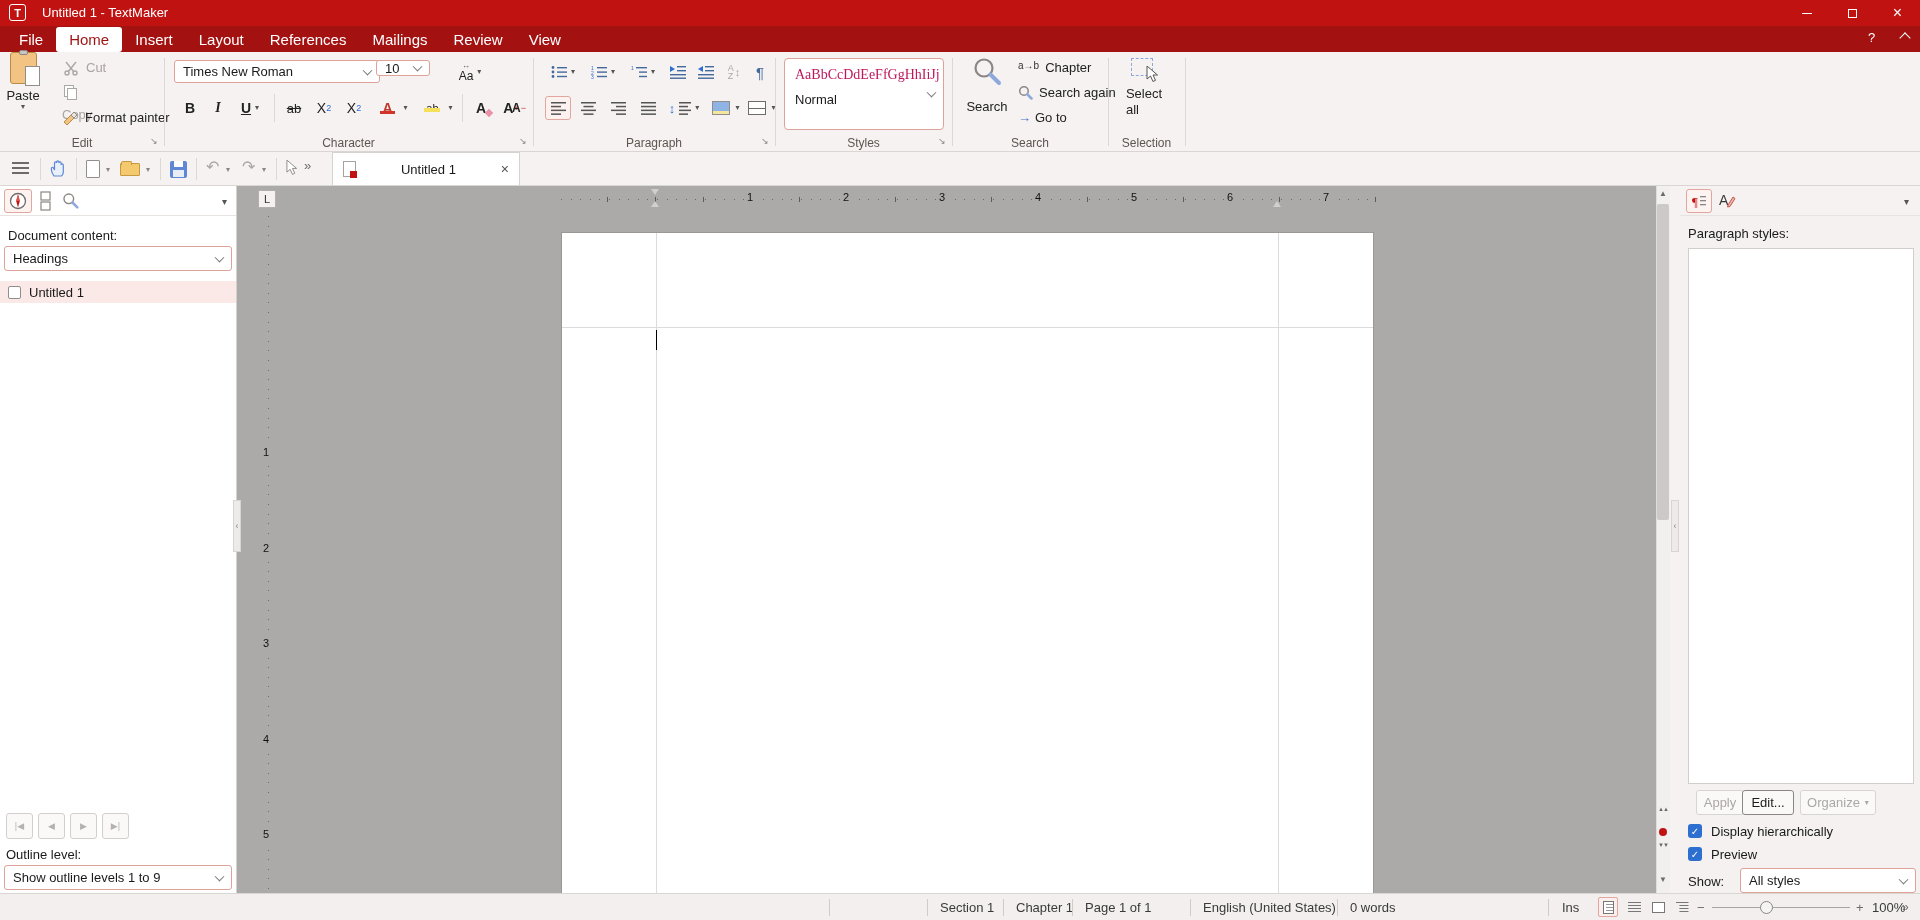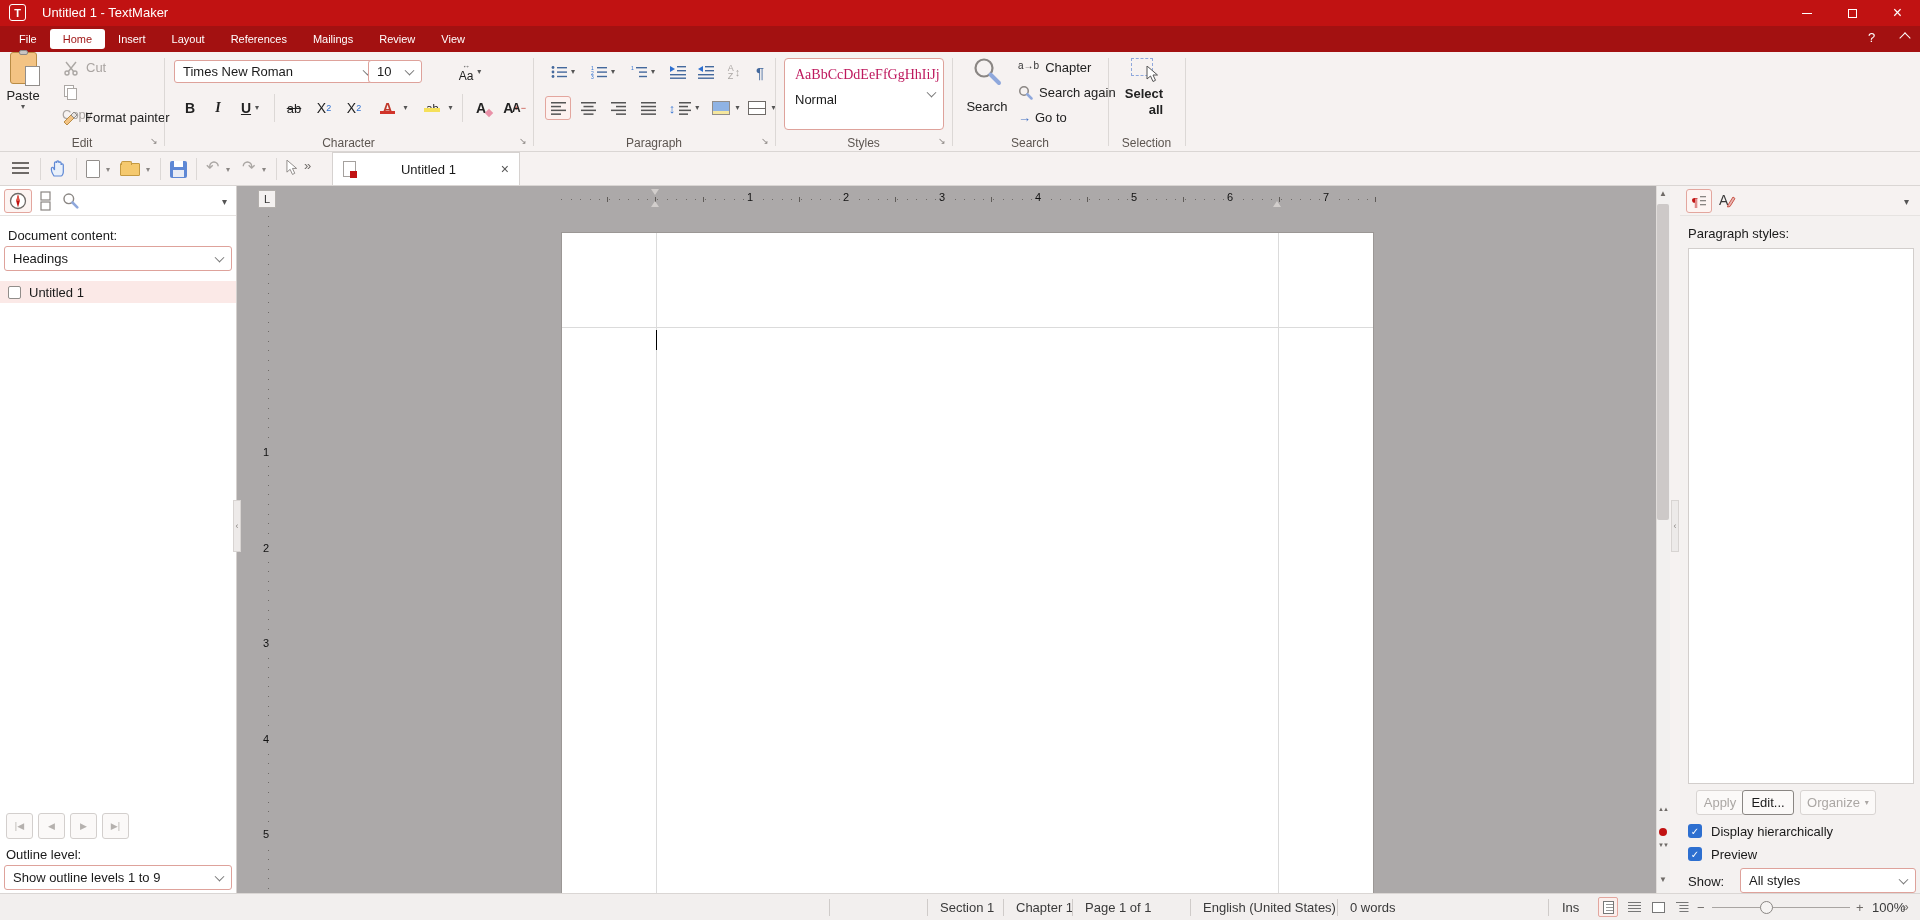--- a/index.html
+++ b/index.html
@@ -13,21 +13,21 @@
   #titlebar { left:0; top:0; width:1920px; height:26px; background:#C11212; }
   #app-badge { left:9px; top:4px; width:17px; height:17px; background:#C11212; border:1.6px solid #fff; border-radius:3px; color:#fff; font-size:11px; font-weight:bold; display:flex; align-items:center; justify-content:center; }
   #title-text { left:42px; top:5px; color:#fff; font-size:13px; }
   .winbtn { top:0; width:45px; height:26px; display:flex; align-items:center; justify-content:center; color:#fff; }
   #btn-min { left:1784px; } #btn-max { left:1830px; } #btn-close { left:1875px; font-size:16px; }
   #btn-min .bar { width:10px; height:1px; background:#fff; }
   #btn-max .box { width:9px; height:9px; border:1px solid #fff; }
 
   
   #menubar { left:0; top:26px; width:1920px; height:26px; background:#A31111; display:flex; align-items:center; padding-left:6px; }
-  .menu-item { color:#fff; font-size:11px; padding:4px 13px; border-radius:3px; }
+  .menu-item { color:#fff; font-size:15px; padding:4px 13px; border-radius:3px; }
   .menu-item.active { background:#fff; color:#9E1212; }
   #menu-help { left:1868px; top:30px; color:#fff; font-size:13px; }
   #ribbon-collapse { left:1901px; top:34px; width:8px; height:8px; border-left:1.5px solid #fff; border-top:1.5px solid #fff; transform:rotate(45deg); }
 
   
   #ribbon { left:0; top:52px; width:1920px; height:100px; background:#F6F2F1; border-bottom:1px solid #DAD6D4; }
   .gsep { position:absolute; top:6px; width:1px; height:88px; background:#DCD8D6; }
   .glabel { position:absolute; top:84px; font-size:12px; color:#5C5550; text-align:center; }
   .glaunch { position:absolute; top:84px; font-size:9px; color:#8A8582; }
   .rtext { font-size:13px; color:#222; }
@@ -196,21 +196,21 @@
     <span class="rtext">Format painter</span>
   </div>
   <div class="gsep" style="left:164px;"></div>
   <div class="glabel" style="left:0; width:164px;">Edit</div>
   <div class="glaunch" style="left:150px;">↘</div>
 
   <div class="combo" style="left:174px; top:8px; width:206px; height:23px;">
     <span class="nw">Times New Roman</span>
       <span class="cv"></span>
   </div>
-  <div class="combo" style="left:368px; top:8px; width:54px; height:23px;">
+  <div class="combo" style="left:376px; top:8px; width:54px; height:16px;">
     <span>10</span>
       <span class="cv"></span>
   </div>
   <div class="sb" style="left:450px; top:8px; width:40px; gap:4px;">
     <span style="display:inline-flex; flex-direction:column; align-items:center; line-height:1;">
         <span style="font-size:8px; color:#555;">↔</span>
         <span style="font-size:12px;">Aa</span>
       </span>
     <span class="dd">▾</span>
   </div>
@@ -403,21 +403,21 @@
   <div class="gsep" style="left:1108px;"></div>
   <div class="glabel" style="left:952px; width:156px;">Search</div>
 
   <div class="abs" style="left:1114px; top:4px; width:60px; height:80px; display:flex; flex-direction:column; align-items:center;">
     <span style="position:relative; width:26px; height:24px;">
       <span style="position:absolute; left:0; top:2px; width:22px; height:18px; border:1px dashed #8FA8DC;"></span>
       <svg style="position:absolute; right:-2px; bottom:-2px;" width="13" height="16" viewBox="0 0 13 16">
           <path d="M1 0 L1 13 L4.5 10 L7 15.5 L9.5 14.3 L7 9 L11.5 9 Z" fill="#fff" stroke="#555" stroke-width="1"></path>
         </svg>
     </span>
-    <div class="rtext" style="margin-top:6px; line-height:1.2; text-align:right;font-weight:bold;">
+    <div class="rtext" style="margin-top:6px; line-height:1.2; text-align:left;">
       <div>Select</div>
       <div>all</div>
     </div>
   </div>
   <div class="gsep" style="left:1185px;"></div>
   <div class="glabel" style="left:1108px; width:77px;">Selection</div>
 </div>
 
 <div id="qtoolbar" class="abs">
   <div class="qicon" style="left:12px; top:10px;">

